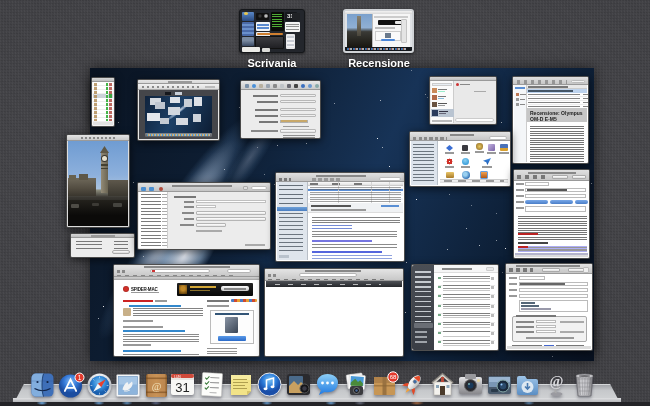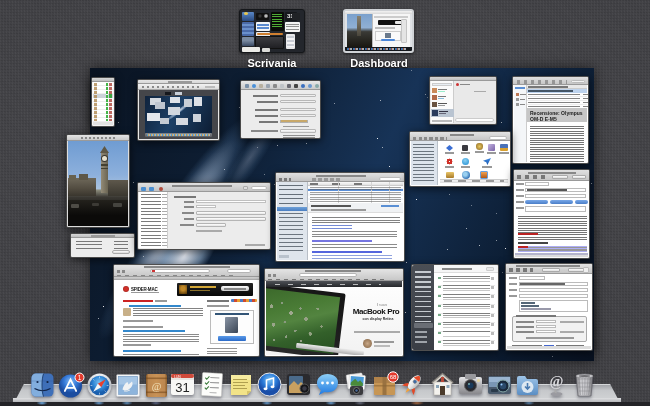--- a/index.html
+++ b/index.html
@@ -79,21 +79,21 @@
     <div class="abs" style="left:33px;top:9px;width:24px;height:5px;background:#111;border-radius:1px;"></div>
     <div class="abs" style="left:50px;top:10px;width:9px;height:3px;background:#e8e8e8;border-radius:1px;"></div>
     <div class="abs" style="left:30px;top:16px;width:20px;height:2px;background:#bbb;"></div>
     <div class="abs" style="left:30px;top:20px;width:26px;height:10px;background:#fafafa;border:1px solid #ccc;"></div>
     <div class="abs" style="left:40px;top:22px;width:6px;height:5px;background:#6a7a8c;"></div>
     <div class="abs" style="left:36px;top:28px;width:14px;height:2px;background:#4a86d8;border-radius:1px;"></div>
     <div class="abs" style="left:56px;top:8px;width:6px;height:24px;background:#e4e4e4;border:1px solid #c4c4c4;border-radius:1px;"></div>
     <div class="abs" style="left:0;bottom:0;width:100%;height:4px;background:#14171c;"></div>
     <div class="abs" style="left:2px;bottom:1px;width:60px;height:2px;background:repeating-linear-gradient(90deg,#4a8ad0 0 2px,#c05a3a 2px 3px,#d0d4d8 3px 5px,transparent 5px 6px);opacity:.8;"></div>
   </div>
-  <div class="abs slabel" style="left:336px;top:57px;width:86px;">Dashboard</div>
+  <div class="abs slabel" style="left:336px;top:57px;width:86px;">Recensione</div>
 
   <div id="windows">
 
   <div class="win" style="left:91px;top:77px;width:24px;height:50px;background:#f4f4f4;">
     <div class="tbar" style="height:4px;"></div>
     <div class="abs" style="left:1px;top:4px;right:1px;bottom:4px;background:
       repeating-linear-gradient(#fff 0 3px,#eee 3px 4px);"></div>
     <div class="abs" style="left:1px;top:16px;right:1px;height:4px;background:#cdd3da;"></div>
     <div class="abs" style="left:2px;top:5px;width:3px;height:38px;background:repeating-linear-gradient(#b0884f 0 3px,#e8e8e8 3px 4px);opacity:.8;"></div>
     <div class="abs" style="right:6px;top:5px;width:2px;height:38px;background:repeating-linear-gradient(#44b449 0 3px,#f8f8f8 3px 4px);"></div>
@@ -416,52 +416,20 @@
   <div class="win" style="left:264px;top:268px;width:140px;height:89px;background:#fff;">
     <div class="tbar" style="height:12px;background:linear-gradient(#e4e4e4,#c8c8c8);"></div>
     <div class="abs" style="left:40px;top:1px;width:56px;height:2px;background:#888;"></div>
     <div class="abs" style="left:3px;top:5px;width:10px;height:3px;background:repeating-linear-gradient(90deg,#888 0 3px,transparent 3px 5px);"></div>
     <div class="abs" style="left:34px;top:4px;width:58px;height:4px;background:#fff;border:1px solid #b5b5b5;border-radius:2px;"></div>
     <div class="abs" style="left:3px;top:9.5px;width:116px;height:1.5px;background:repeating-linear-gradient(90deg,#777 0 4px,transparent 4px 8px);"></div>
 
     <div class="abs" style="left:1px;top:12px;right:1px;height:6px;background:linear-gradient(#4e5156,#26282b);"></div>
     <div class="abs" style="left:10px;top:14.5px;width:106px;height:1.5px;background:repeating-linear-gradient(90deg,rgba(220,220,220,.8) 0 5px,transparent 5px 13px);"></div>
 
-    <div class="abs" style="left:1px;top:18px;right:1px;bottom:1px;background:linear-gradient(#fdfdfd,#f2f2f2);overflow:hidden;">
-
-      <div class="abs" style="left:-16px;top:1px;width:92px;height:66px;background:linear-gradient(200deg,#141414,#2c2c2c);transform:rotate(7deg);border-radius:2px;"></div>
-      <div class="abs" style="left:-13px;top:5px;width:84px;height:57px;transform:rotate(7deg);background:
-        radial-gradient(circle 3px at 20% 30%,#9aa58a 60%,transparent 61%),
-        radial-gradient(circle 2px at 32% 22%,#8a9a80 60%,transparent 61%),
-        radial-gradient(circle 3px at 44% 38%,#a0a890 60%,transparent 61%),
-        radial-gradient(circle 2px at 55% 28%,#8a9a80 60%,transparent 61%),
-        radial-gradient(circle 3px at 63% 45%,#96a086 60%,transparent 61%),
-        radial-gradient(circle 2px at 38% 55%,#8a9a80 60%,transparent 61%),
-        radial-gradient(circle 3px at 25% 62%,#9aa58a 60%,transparent 61%),
-        radial-gradient(circle 2px at 52% 68%,#8a9a80 60%,transparent 61%),
-        radial-gradient(circle 3px at 70% 70%,#90a080 60%,transparent 61%),
-        radial-gradient(circle 2px at 15% 78%,#8a9a80 60%,transparent 61%),
-        radial-gradient(circle 2px at 60% 85%,#96a088 60%,transparent 61%),
-        radial-gradient(circle 2px at 42% 80%,#8c9c82 60%,transparent 61%),
-        radial-gradient(circle 2px at 75% 25%,#90a080 60%,transparent 61%),
-        radial-gradient(circle 2px at 82% 55%,#8a9a7a 60%,transparent 61%),
-        radial-gradient(circle 2px at 10% 50%,#96a68a 60%,transparent 61%),
-        radial-gradient(circle 2px at 28% 88%,#8c9c80 60%,transparent 61%),
-        radial-gradient(circle 2px at 68% 90%,#90a084 60%,transparent 61%),
-        linear-gradient(160deg,#3a672a 0%,#4a7c36 35%,#538440 50%,#33602a 72%,#264e20 100%);"></div>
-      <div class="abs" style="left:30px;top:60px;width:68px;height:5px;background:linear-gradient(#ececec,#b0b0b0);transform:rotate(7deg);border-radius:1px;"></div>
-
-      <div class="txt" style="left:95px;top:16px;width:42px;font-size:3px;color:#888;text-align:center;">Il nuovo</div>
-      <div class="txt" style="left:81px;top:20px;width:58px;font-size:8px;font-weight:bold;color:#111;text-align:center;letter-spacing:-0.4px;">MacBook Pro</div>
-      <div class="txt" style="left:90px;top:30px;width:44px;font-size:3.5px;font-weight:bold;color:#333;text-align:center;">con display Retina</div>
-      <div class="abs" style="left:88px;top:44px;width:46px;height:2px;background:#aaa;"></div>
-      <div class="abs" style="left:97px;top:52px;width:9px;height:9px;background:radial-gradient(#c8a888,#806040);border-radius:50%;"></div>
-      <div class="abs" style="left:108px;top:54px;width:20px;height:2px;background:#999;"></div>
-      <div class="abs" style="left:108px;top:58px;width:16px;height:1.5px;background:#bbb;"></div>
-    </div>
   </div>
 
   <div class="win" style="left:411px;top:264px;width:88px;height:87px;background:#fff;">
     <div class="abs" style="left:0;top:0;width:22px;height:100%;background:linear-gradient(#4a4e55,#3a3e45);border-radius:2px 0 0 2px;"></div>
     <div class="abs" style="left:3px;top:6px;width:16px;height:56px;background:repeating-linear-gradient(rgba(220,225,230,.85) 0 1.5px,transparent 1.5px 5px);"></div>
     <div class="abs" style="left:2px;top:58px;width:19px;height:5px;background:#6a6e75;border-radius:1px;"></div>
     <div class="abs" style="left:3px;top:66px;width:12px;height:14px;background:repeating-linear-gradient(rgba(200,205,210,.7) 0 1.5px,transparent 1.5px 5px);"></div>
 
     <div class="abs" style="left:22px;top:0;right:0;height:8px;background:#f6f6f6;border-bottom:1px solid #ddd;border-radius:0 2px 0 0;"></div>
     <div class="abs" style="left:30px;top:3px;width:30px;height:2px;background:#888;"></div>

